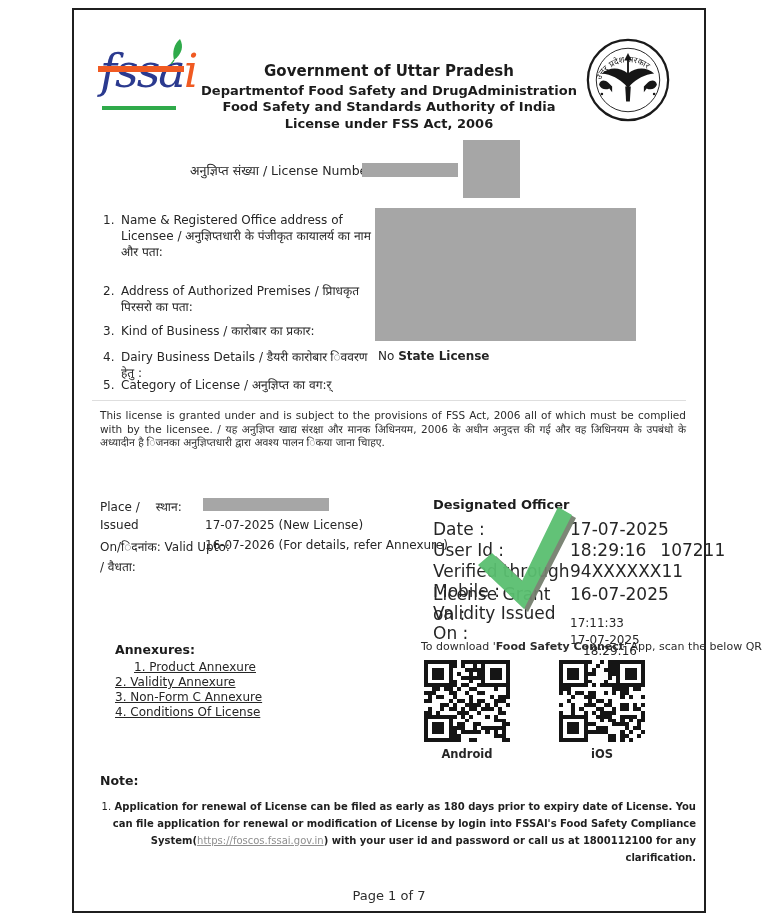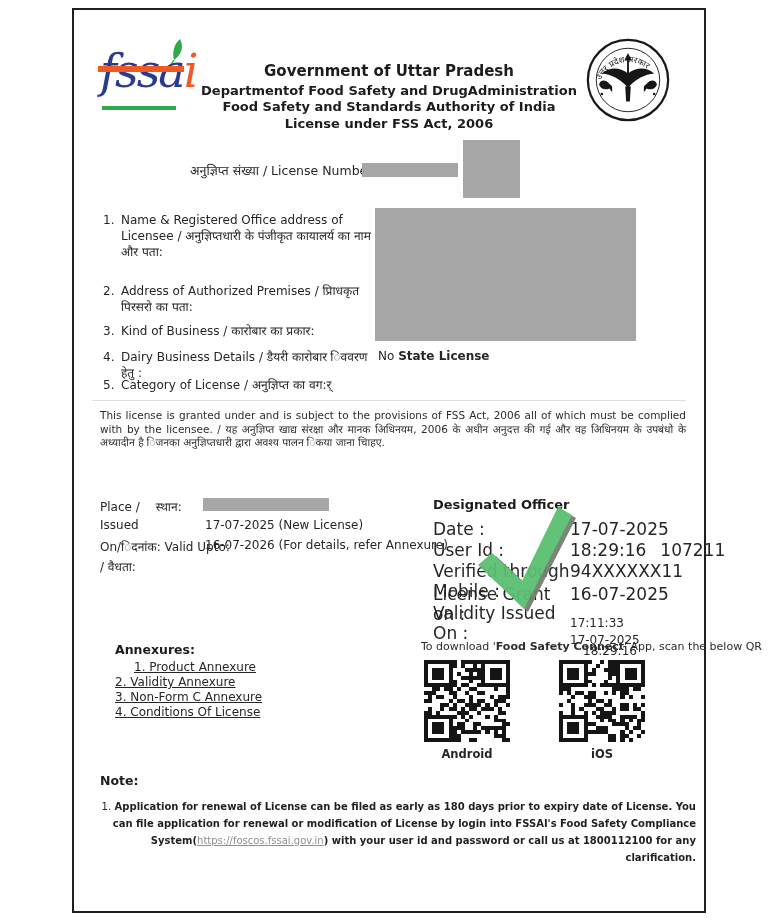--- a/index.html
+++ b/index.html
@@ -1059,14 +1059,15 @@
       <i></i>
       <i></i>
       <i></i>
     </div>
   <div class="qr-label" style="left:350px;top:737px;">Android</div>
   <div class="qr-label" style="left:485px;top:737px;">iOS</div>
 
   <div class="note-title" style="left:26px;top:763px;">Note:</div>
   <div class="note-para" style="left:26px;top:788px;width:596px;"><span class="note-num">1.</span><span> Application for renewal of License can be filed as early as 180 days prior to expiry date of License. You can file application for renewal or modification of License by login into FSSAI's Food Safety Compliance System(</span><a class="note-link">https://foscos.fssai.gov.in</a><span>) with your user id and password or call us at 1800112100 for any clarification.</span></div>
 
+  <div class="footer" style="top:878px;">Page 1 of 7</div>
 
 </div>
 
 </body></html>

